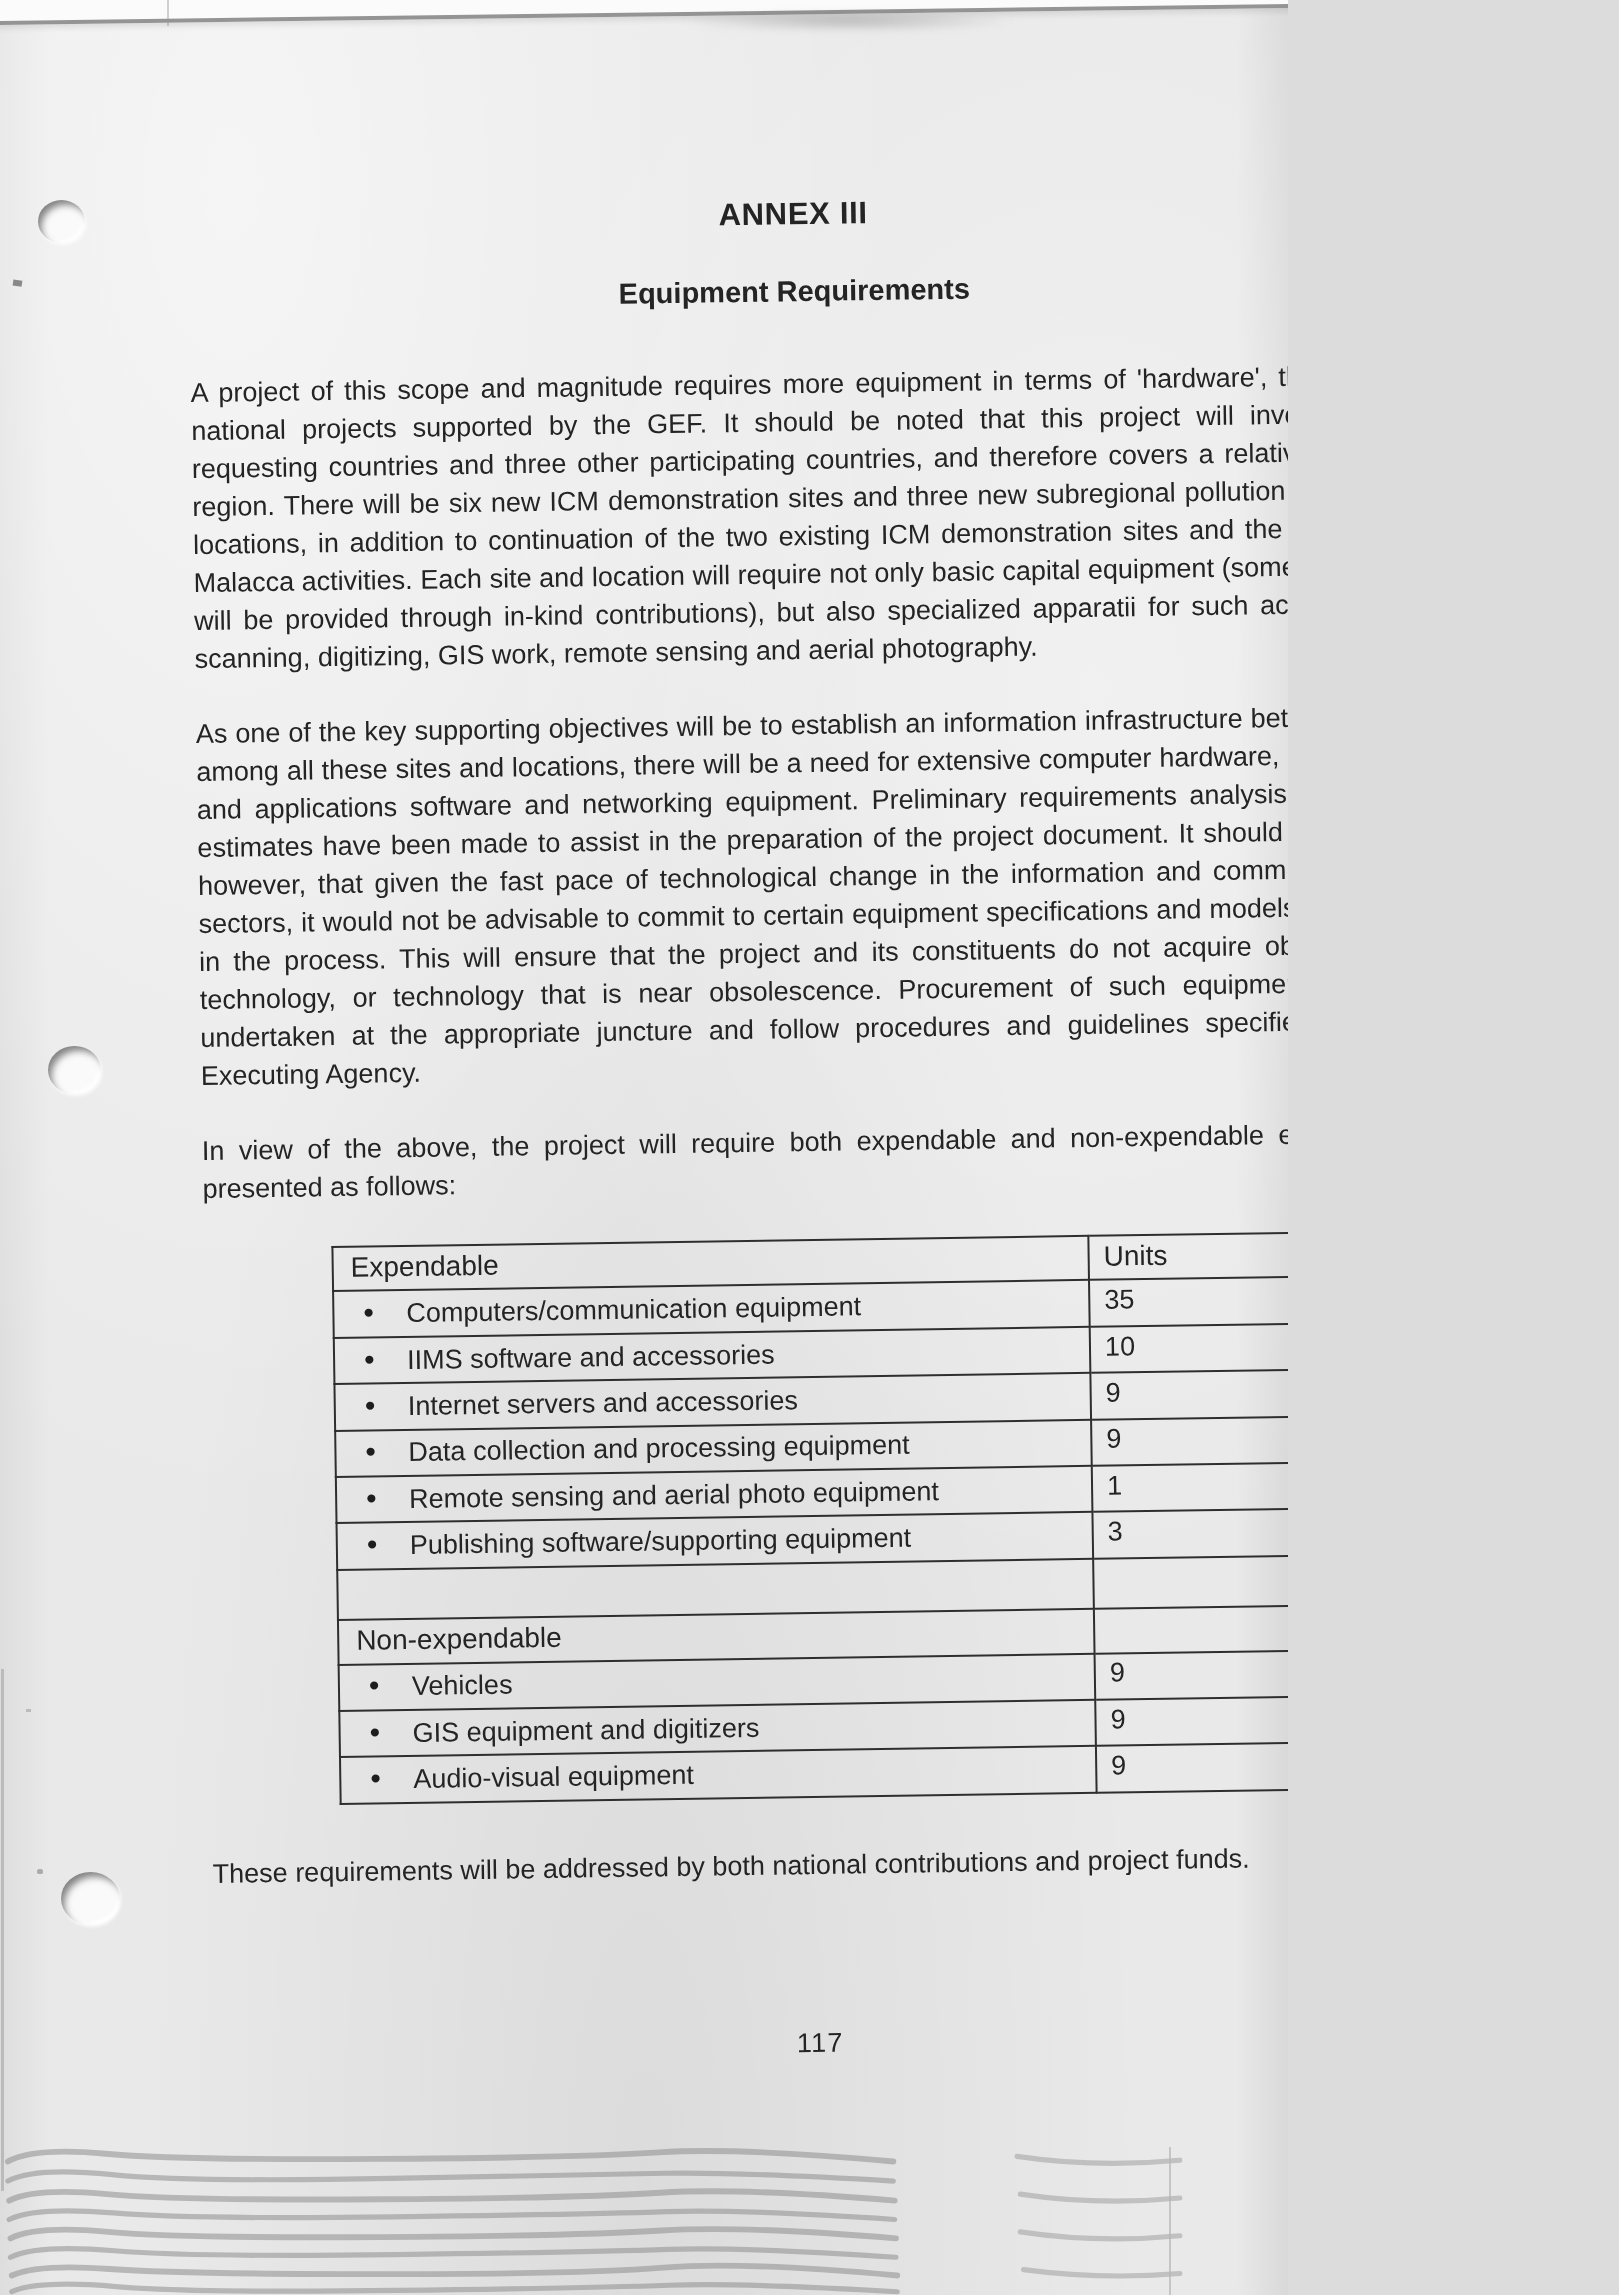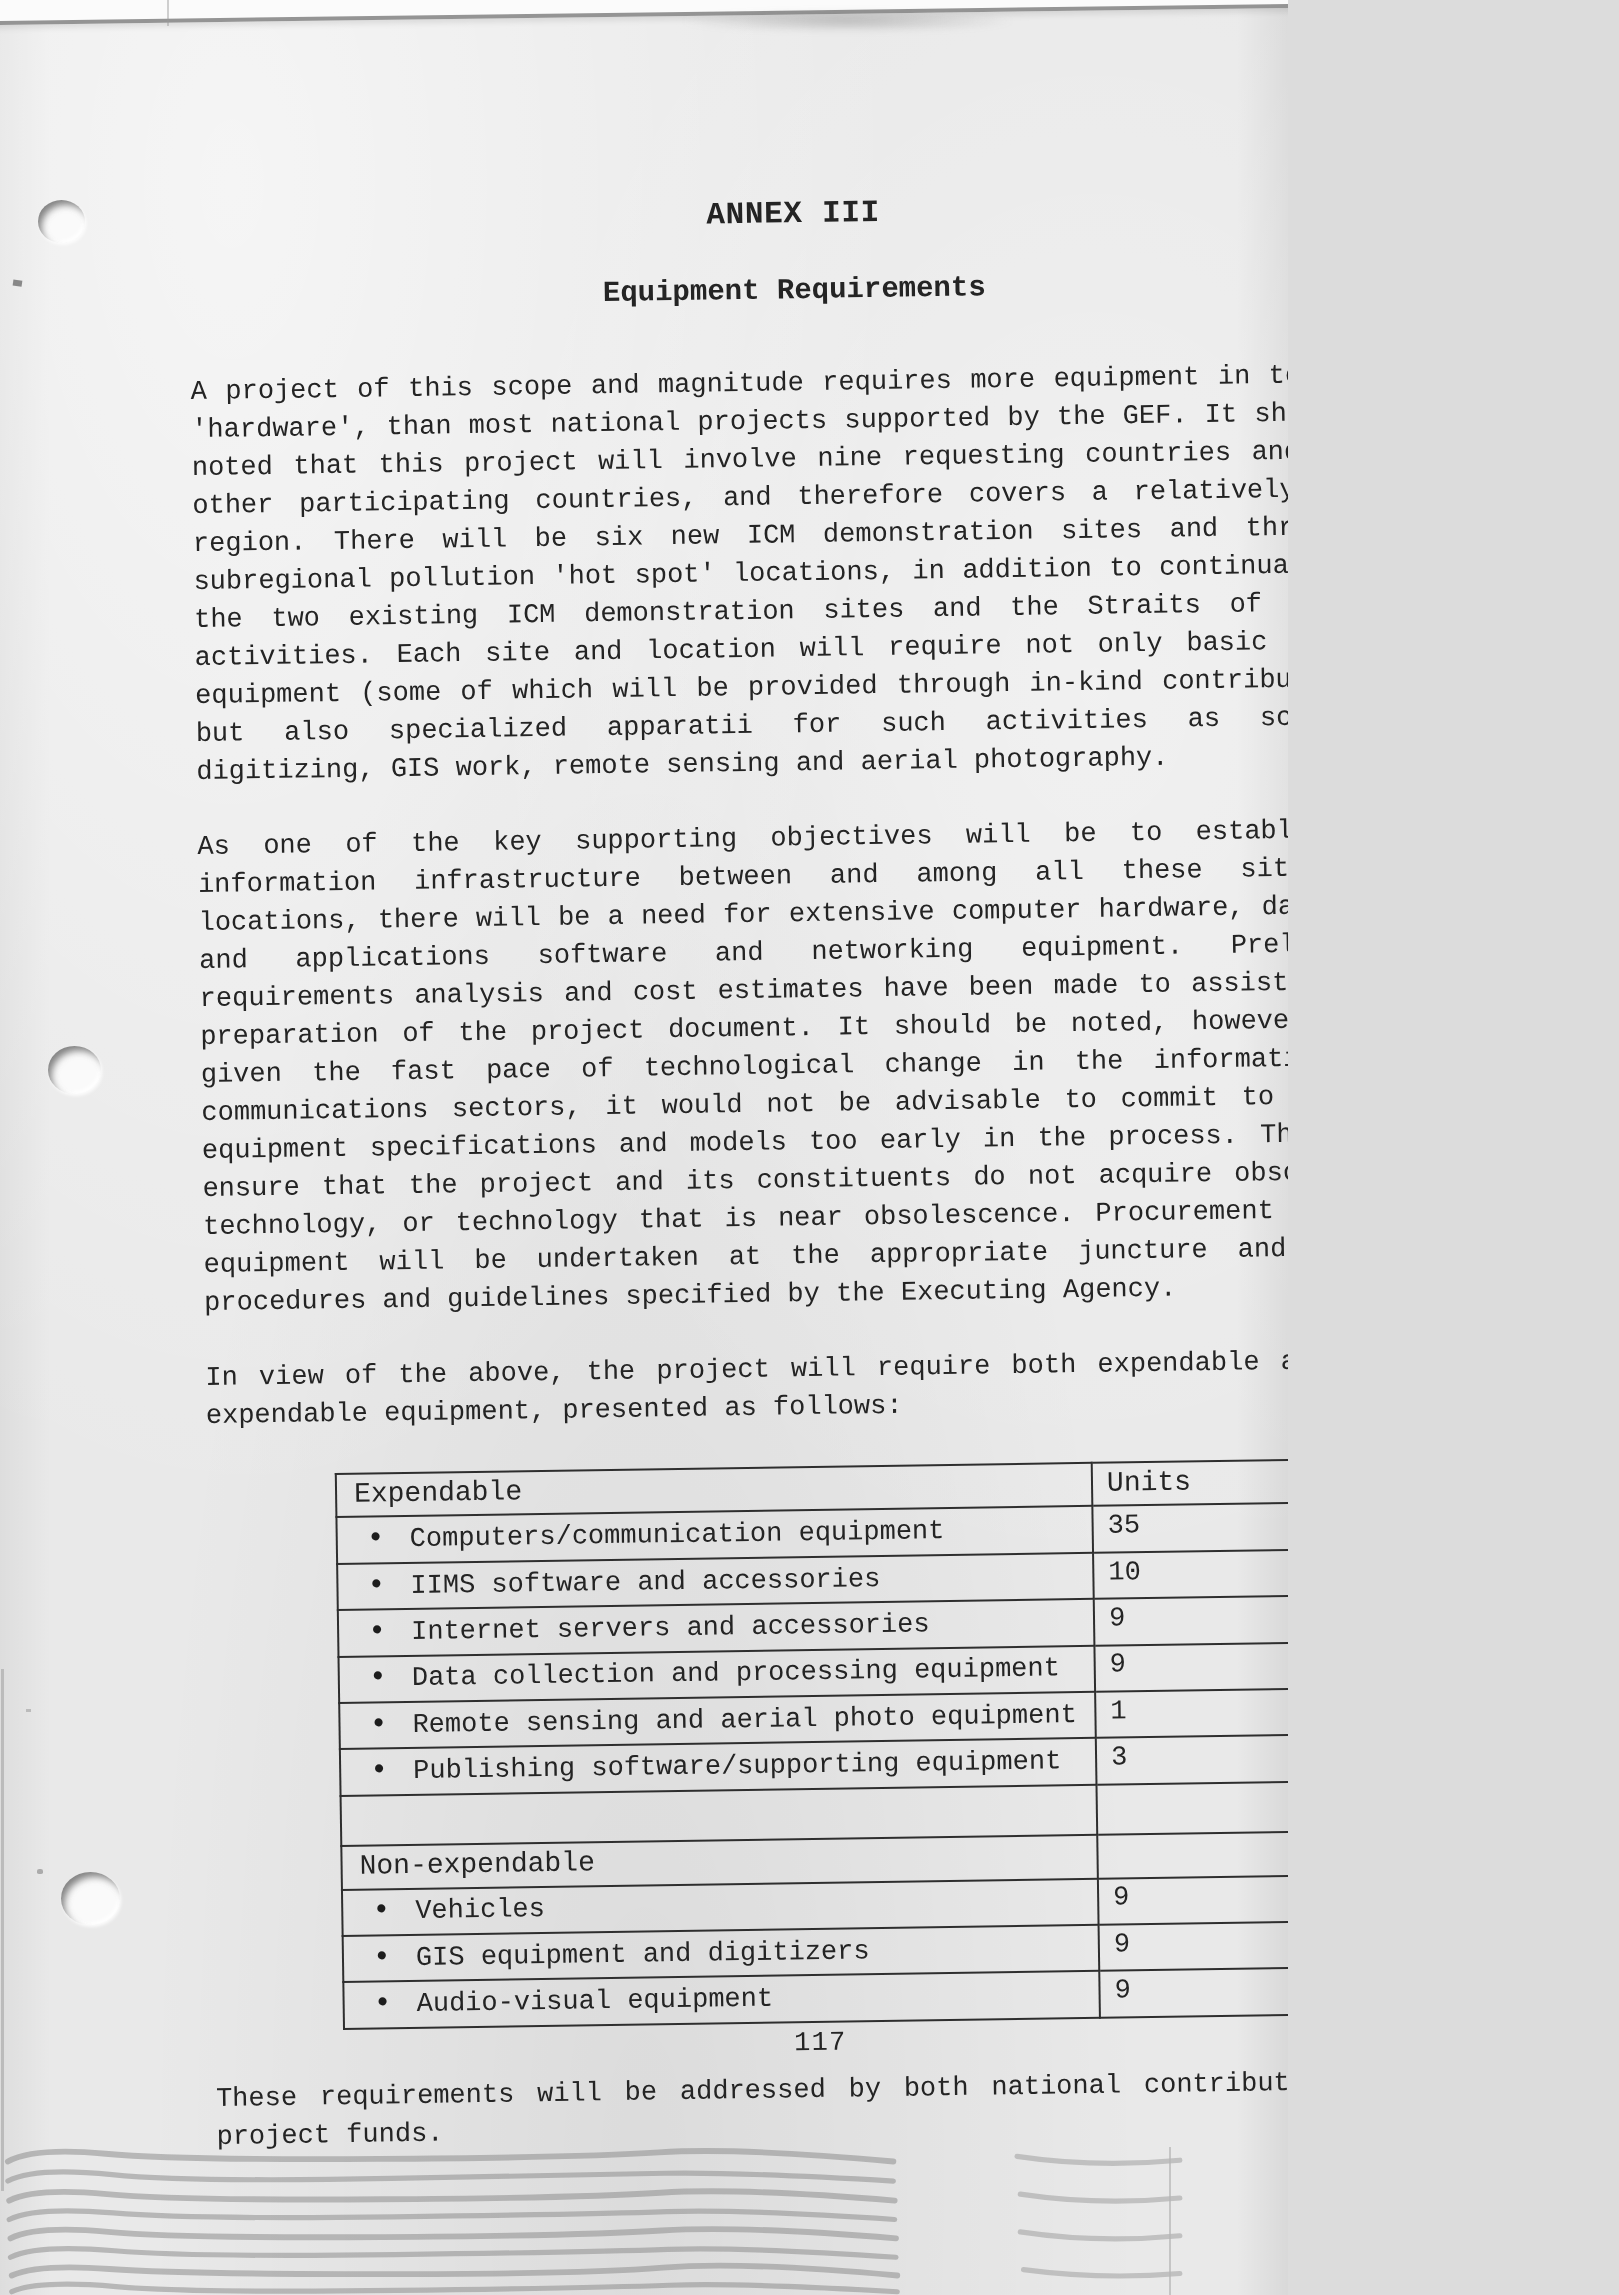--- a/index.html
+++ b/index.html
@@ -4,21 +4,21 @@
 <style>
   html,body{margin:0;padding:0;background:#dcdcdc;}
   .scan{
     position:relative;width:1288px;height:2295px;overflow:hidden;
     background:
       radial-gradient(ellipse at 18% 8%, rgba(255,255,255,.55), transparent 45%),
       radial-gradient(ellipse at 85% 30%, rgba(255,255,255,.35), transparent 40%),
       radial-gradient(ellipse at 50% 95%, rgba(0,0,0,.06), transparent 55%),
       linear-gradient(90deg, rgba(0,0,0,.05) 0%, rgba(0,0,0,0) 4%, rgba(0,0,0,0) 96%, rgba(0,0,0,.07) 100%),
       #e9e9e9;
-    font-family:Liberation Mono, monospace;
+    font-family:Liberation Sans, sans-serif;
     color:#242424;
   }
   
   .top-edge{
     position:absolute;left:-7.8px;top:-15.7px;width:1709px;height:37px;
     background:#fbfbfb;border-bottom:4.6px solid #949494;
     transform:rotate(-0.75deg);transform-origin:left center;
     box-shadow:0 3.3px 5.9px rgba(0,0,0,.10);
   }
   .top-tick{position:absolute;left:167px;top:0;width:2px;height:26px;background:#9a9a9a;opacity:.45;}

